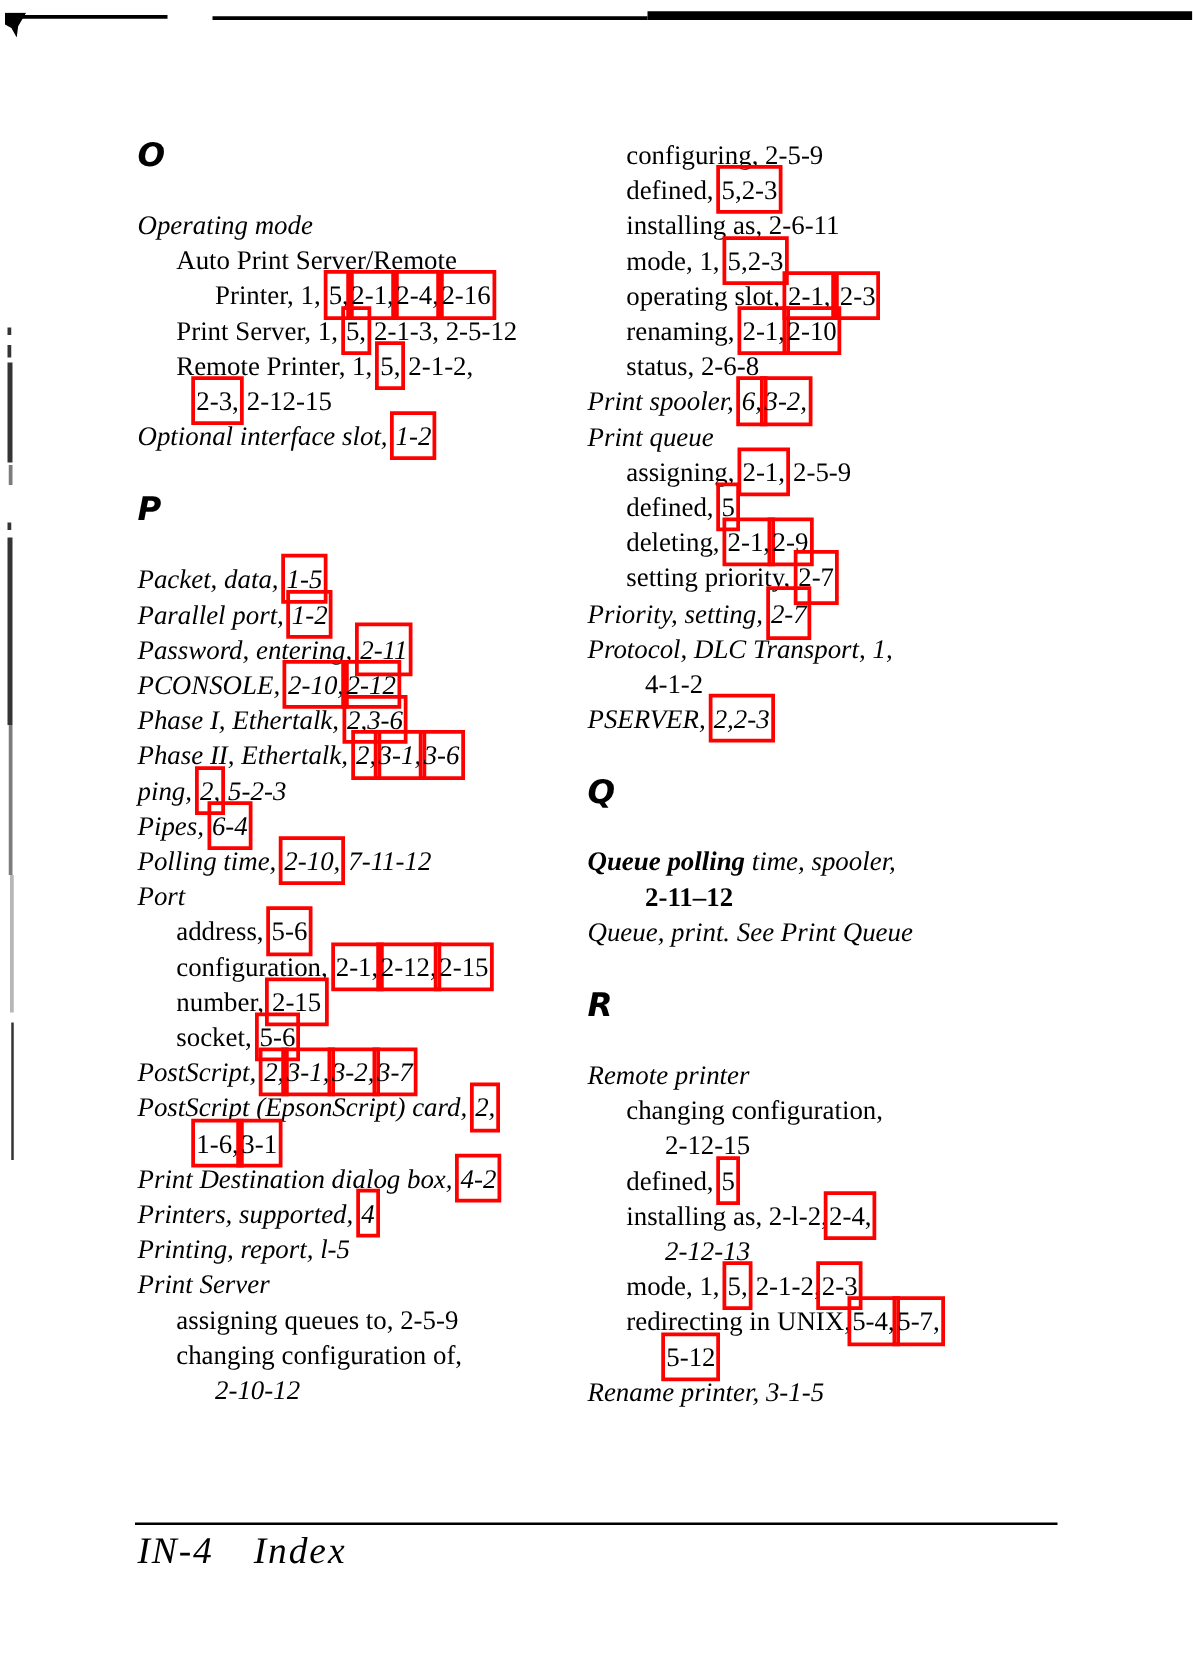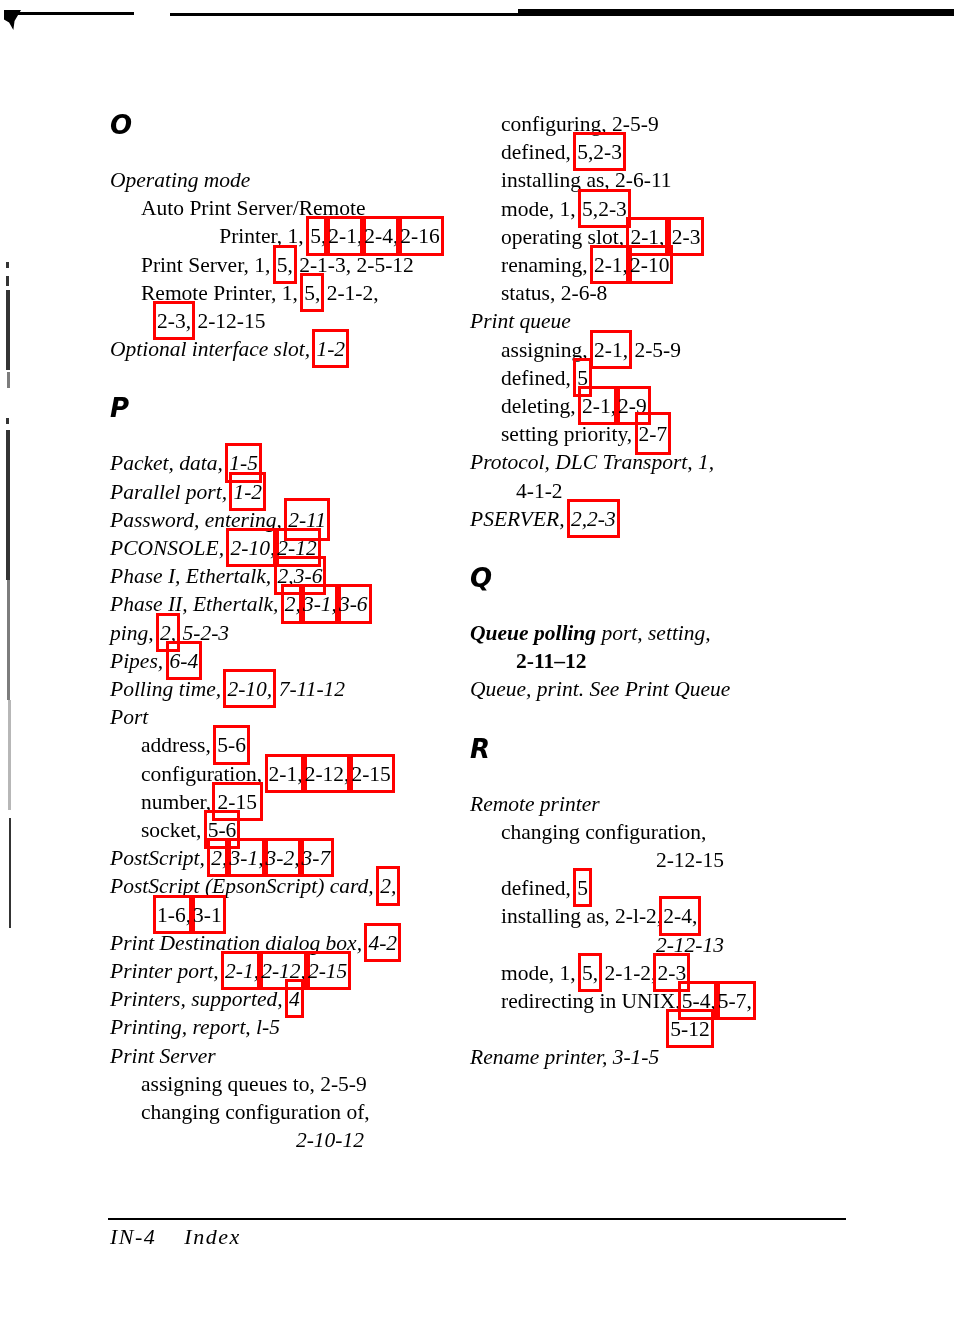--- a/index.html
+++ b/index.html
@@ -72,21 +72,21 @@
     line-height: 30px;
     letter-spacing: 0.5px;
     margin: 0;
   }
   .gap-after-letter { height: 26px; }
   .gap-before-letter { height: 30px; }
 
   .entry { margin: 0; white-space: nowrap; }
   .lvl1 { padding-left: 0px; font-style: italic; }
   .lvl2 { padding-left: 31px; }
-  .lvl3 { padding-left: 62px; text-align: center; }
+  .lvl3 { padding-left: 62px; }
   .lvl4 { padding-left: 46px; }
 
   .ital { font-style: italic; }
   .bold { font-weight: bold; }
 
   
   .box {
     position: relative;
     display: inline-block;
     padding: 0 1px;
@@ -113,21 +113,21 @@
     width: 738px;
     height: 2px;
     background: #000;
   }
   .footer-text {
     position: absolute;
     left: 110px;
     top: 1224px;
     font-family: "Liberation Serif", "DejaVu Serif", serif;
     font-style: italic;
-    font-size: 22px;
+    font-size: 30px;
     letter-spacing: 1.5px;
     color: #000;
   }
 </style>
 </head>
 <body>
 
 <div class="page">
 
   <div class="scan-top-left"></div>
@@ -243,24 +243,20 @@
       <span class="box"><span>2,</span></span>
     </div>
     <div class="entry lvl4">
       <span class="box"><span>1-6,</span></span><span class="box"><span>3-1</span></span>
     </div>
     <div class="entry lvl1">
       <span>Print Destination dialog box,</span>
       <span class="box"><span>4-2</span></span>
     </div>
     <div class="entry lvl1">
-      <span>Printer port,</span>
-      <span class="box"><span>2-1,</span></span><span class="box"><span>2-12,</span></span><span class="box"><span>2-15</span></span>
-    </div>
-    <div class="entry lvl1">
       <span>Printers, supported,</span>
       <span class="box"><span>4</span></span>
     </div>
     <div class="entry lvl1"><span>Printing, report, l-5</span></div>
     <div class="entry lvl1"><span>Print Server</span></div>
     <div class="entry lvl2"><span>assigning queues to, 2-5-9</span></div>
     <div class="entry lvl2"><span>changing configuration of,</span></div>
     <div class="entry lvl3 ital"><span>2-10-12</span></div>
 
   </div>
@@ -279,51 +275,59 @@
     </div>
     <div class="entry lvl2">
       <span>operating  slot,</span>
       <span class="box"><span>2-1,</span></span> <span class="box"><span>2-3</span></span>
     </div>
     <div class="entry lvl2">
       <span>renaming,</span>
       <span class="box"><span>2-1,</span></span><span class="box"><span>2-10</span></span>
     </div>
     <div class="entry lvl2"><span>status, 2-6-8</span></div>
+    <div class="entry lvl1">
+      <span>Print spooler,</span>
+      <span class="box"><span>6,</span></span><span class="box"><span>3-2,</span></span>
+    </div>
     <div class="entry lvl1"><span>Print queue</span></div>
     <div class="entry lvl2">
       <span>assigning,</span>
       <span class="box"><span>2-1,</span></span>
       <span>2-5-9</span>
     </div>
     <div class="entry lvl2">
       <span>defined,</span>
       <span class="box"><span>5</span></span>
     </div>
     <div class="entry lvl2">
       <span>deleting,</span>
       <span class="box"><span>2-1,</span></span><span class="box"><span>2-9</span></span>
     </div>
     <div class="entry lvl2">
       <span>setting priority,</span>
       <span class="box tall"><span>2-7</span></span>
     </div>
+    <div class="entry lvl1">
+      <span>Priority, setting,</span>
+      <span class="box tall"><span>2-7</span></span>
+    </div>
     <div class="entry lvl1"><span>Protocol, DLC Transport, 1,</span></div>
     <div class="entry lvl4"><span>4-1-2</span></div>
     <div class="entry lvl1">
       <span>PSERVER,</span>
       <span class="box"><span>2,</span><span>2-3</span></span>
     </div>
 
     <div class="gap-before-letter"></div>
     <div class="sect-letter">Q</div>
     <div class="gap-after-letter"></div>
 
     <div class="entry lvl1">
-      <span class="bold">Queue polling</span><span> port, setting,</span>
+      <span class="bold">Queue polling</span><span> time, spooler,</span>
     </div>
     <div class="entry lvl4 bold"><span>2-11–12</span></div>
     <div class="entry lvl1"><span>Queue,  print. See  Print  Queue</span></div>
 
     <div class="gap-before-letter"></div>
     <div class="sect-letter">R</div>
     <div class="gap-after-letter"></div>
 
     <div class="entry lvl1"><span>Remote printer</span></div>
     <div class="entry lvl2"><span>changing configuration,</span></div>

